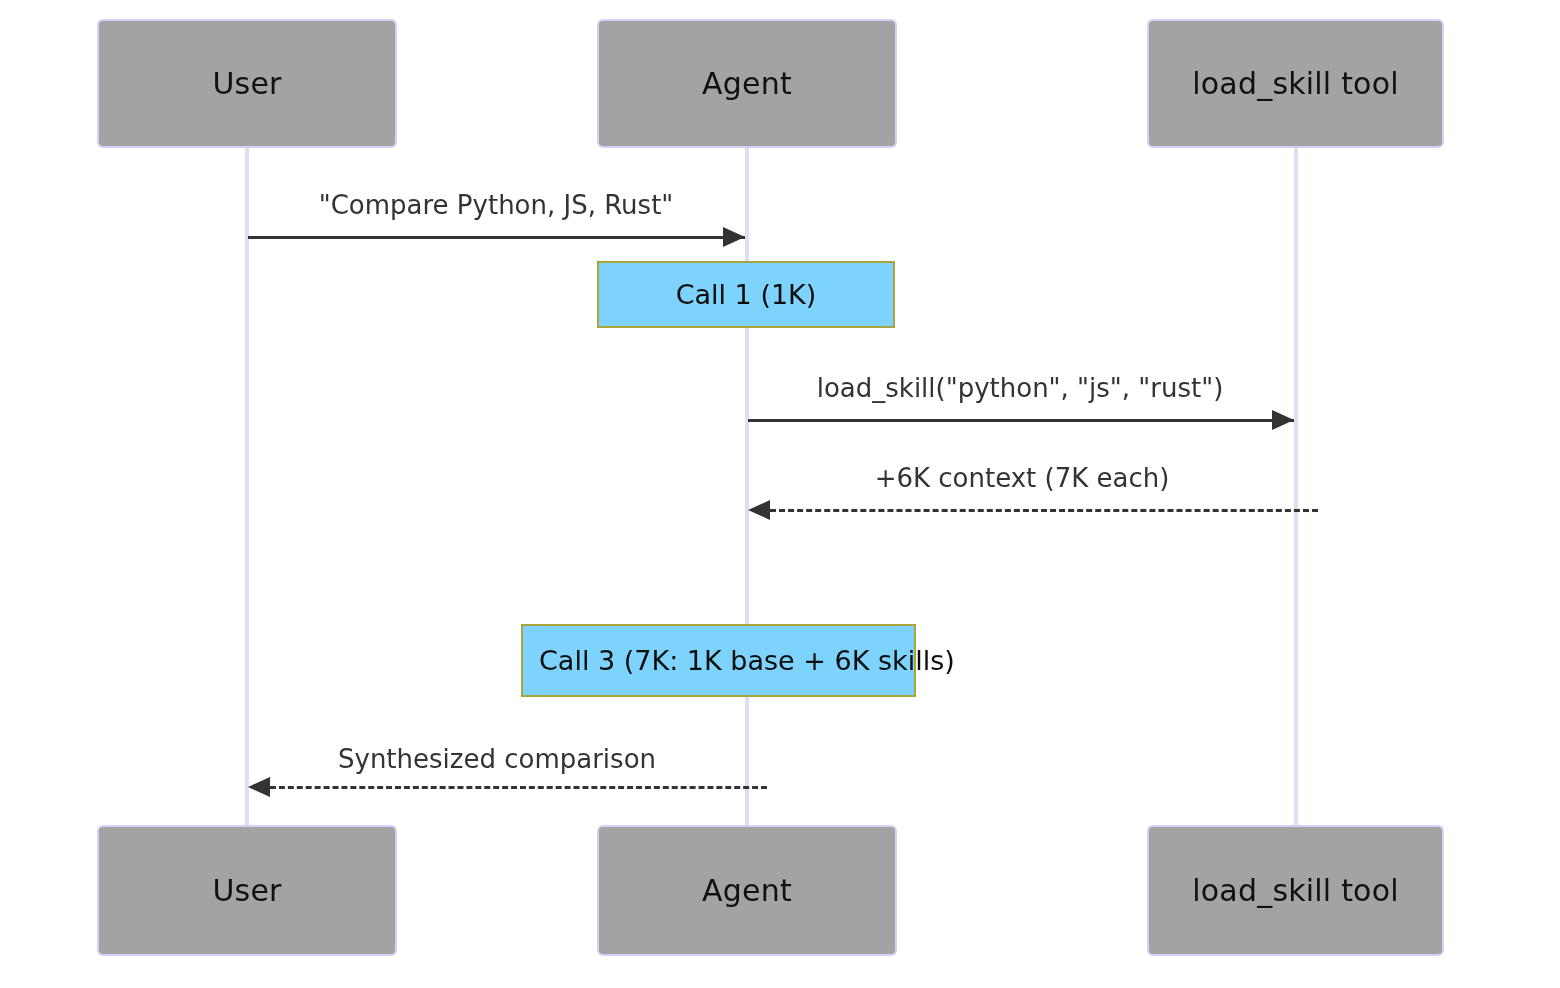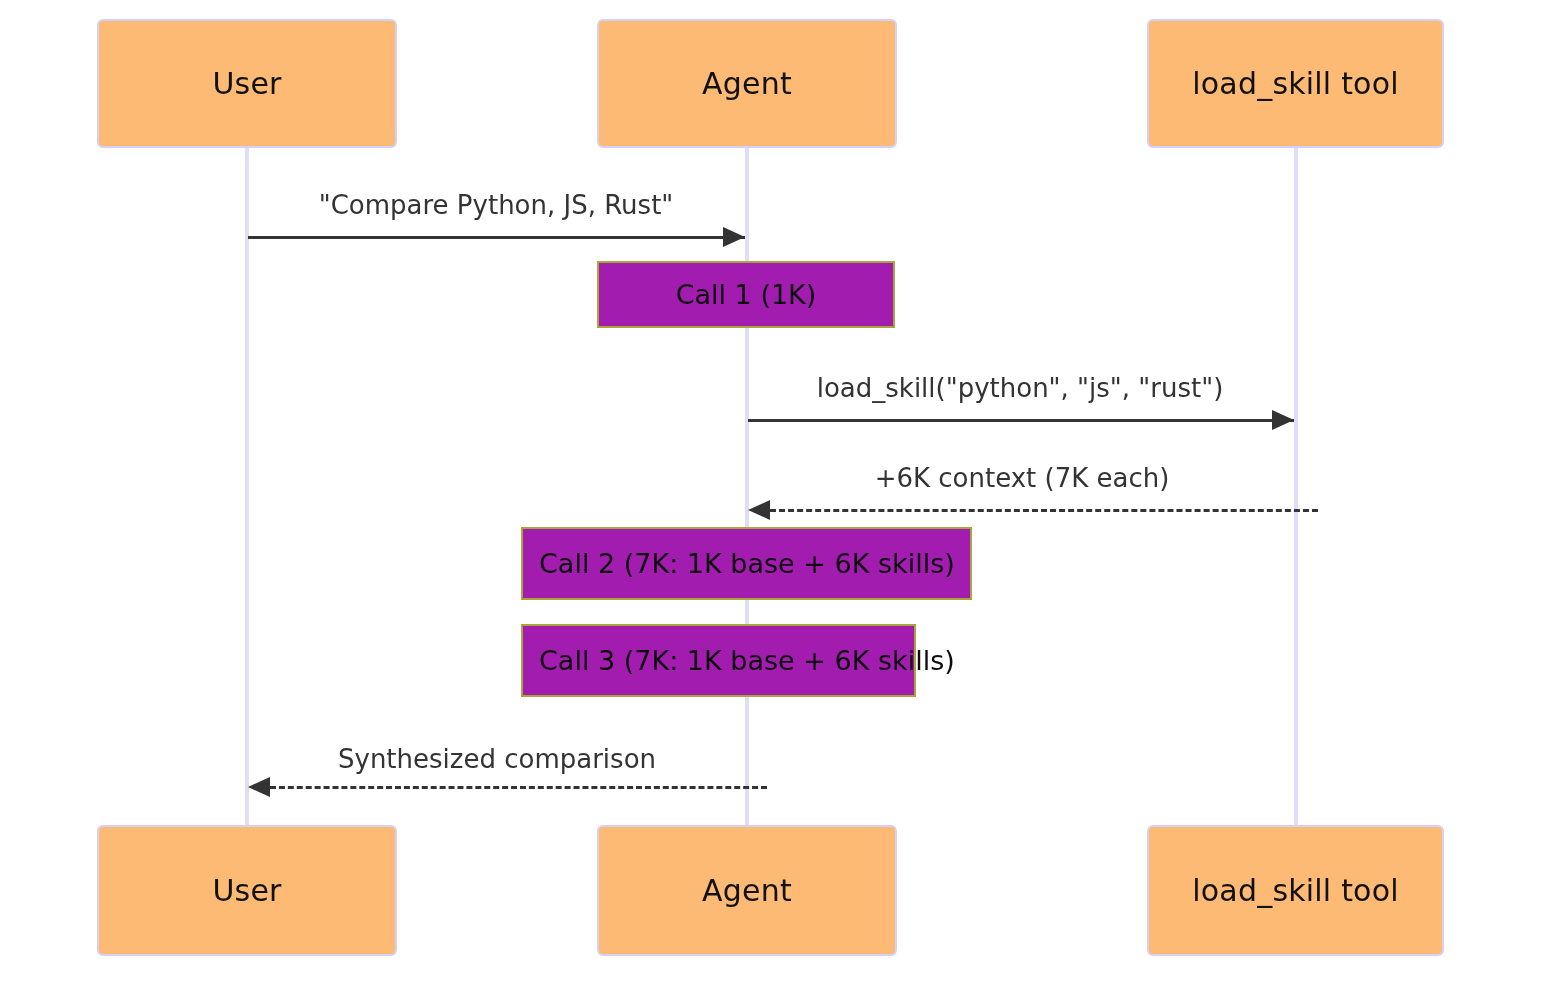--- a/index.html
+++ b/index.html
@@ -21,39 +21,39 @@
   }
   .lifeline {
     position: absolute;
     width: 4px;
     background: #e1dcf7;
     z-index: 1;
   }
   .actor-box {
     position: absolute;
     box-sizing: border-box;
-    background: #fdba74;
+    background: #a3a3a3;
     border: 2px solid #d5d0f5;
     border-radius: 6px;
     display: flex;
     align-items: center;
     justify-content: center;
     z-index: 3;
   }
   .actor-label {
     font-size: 30px;
     color: #111111;
     font-weight: 400;
     letter-spacing: 0.2px;
     white-space: nowrap;
   }
   .note-box {
     position: absolute;
     box-sizing: border-box;
-    background: #a21caf;
+    background: #7dd3fc;
     border: 2px solid #aaa43d;
     display: flex;
     align-items: center;
     z-index: 4;
   }
   .note-box.centered { justify-content: center; }
   .note-box.leftal   { justify-content: flex-start; padding-left: 16px; }
   .note-label {
     font-size: 27px;
     color: #0d0d0d;
@@ -150,20 +150,17 @@
 
   <div class="msg" style="left:248px; top:786px; width:497px;">
     <div class="msg-line dashed" style="width:497px; left:22px;"></div>
     <div class="arrowhead left" style="left:0px;"></div>
   </div>
   <div class="msg-label" style="left:497px; top:744px;">Synthesized comparison</div>
 
   <div class="note-box centered" style="left:597px; top:261px; width:298px; height:67px;">
     <span class="note-label">Call 1 (1K)</span>
   </div>
-  <div class="note-box leftal" style="left:521px; top:527px; width:451px; height:73px;">
-    <span class="note-label">Call 2 (7K: 1K base + 6K skills)</span>
-  </div>
   <div class="note-box leftal" style="left:521px; top:624px; width:395px; height:73px;">
     <span class="note-label">Call 3 (7K: 1K base + 6K skills)</span>
   </div>
 
 </div>
 
 </body></html>

